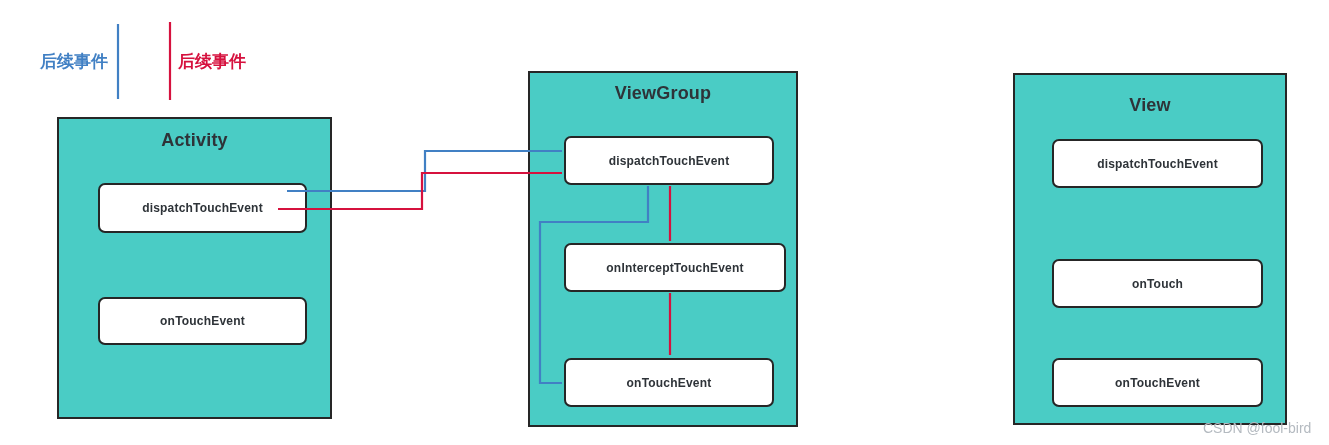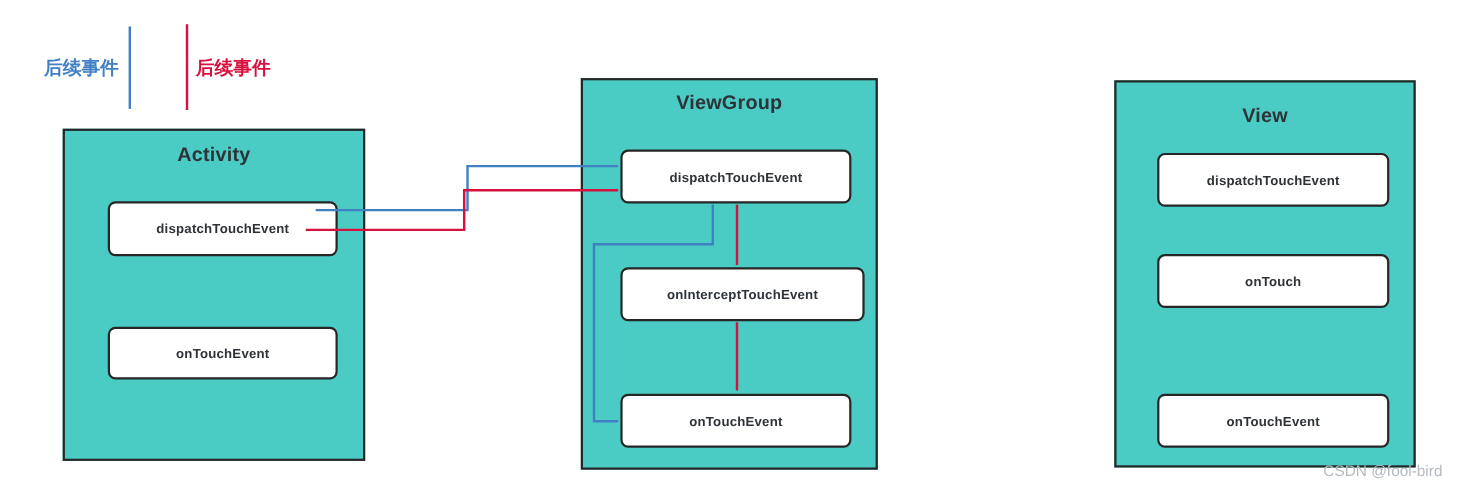--- a/index.html
+++ b/index.html
@@ -95,21 +95,21 @@
   <div class="panel" style="left:528px;top:71px;width:270px;height:356px;">
     <div class="panel-title" style="margin-top:10px;">ViewGroup</div>
     <div class="method" style="left:34px;top:63px;width:210px;height:49px;">dispatchTouchEvent</div>
     <div class="method" style="left:34px;top:170px;width:222px;height:49px;">onInterceptTouchEvent</div>
     <div class="method" style="left:34px;top:285px;width:210px;height:49px;">onTouchEvent</div>
   </div>
 
   <div class="panel" style="left:1013px;top:73px;width:274px;height:352px;">
     <div class="panel-title" style="margin-top:20px;">View</div>
     <div class="method" style="left:37px;top:64px;width:211px;height:49px;">dispatchTouchEvent</div>
-    <div class="method" style="left:37px;top:156px;width:211px;height:49px;">onTouch</div>
+    <div class="method" style="left:37px;top:184px;width:211px;height:49px;">onTouch</div>
     <div class="method" style="left:37px;top:283px;width:211px;height:49px;">onTouchEvent</div>
   </div>
 
   <svg class="wires" viewBox="0 0 1329 445" xmlns="http://www.w3.org/2000/svg">
     <defs>
       <marker id="ab" markerUnits="userSpaceOnUse" markerWidth="14" markerHeight="12" refX="13" refY="6" orient="auto">
         <path class="mblue" d="M0,0 L14,6 L0,12 Z"></path>
       </marker>
       <marker id="ar" markerUnits="userSpaceOnUse" markerWidth="14" markerHeight="12" refX="13" refY="6" orient="auto">
         <path class="mred" d="M0,0 L14,6 L0,12 Z"></path>

